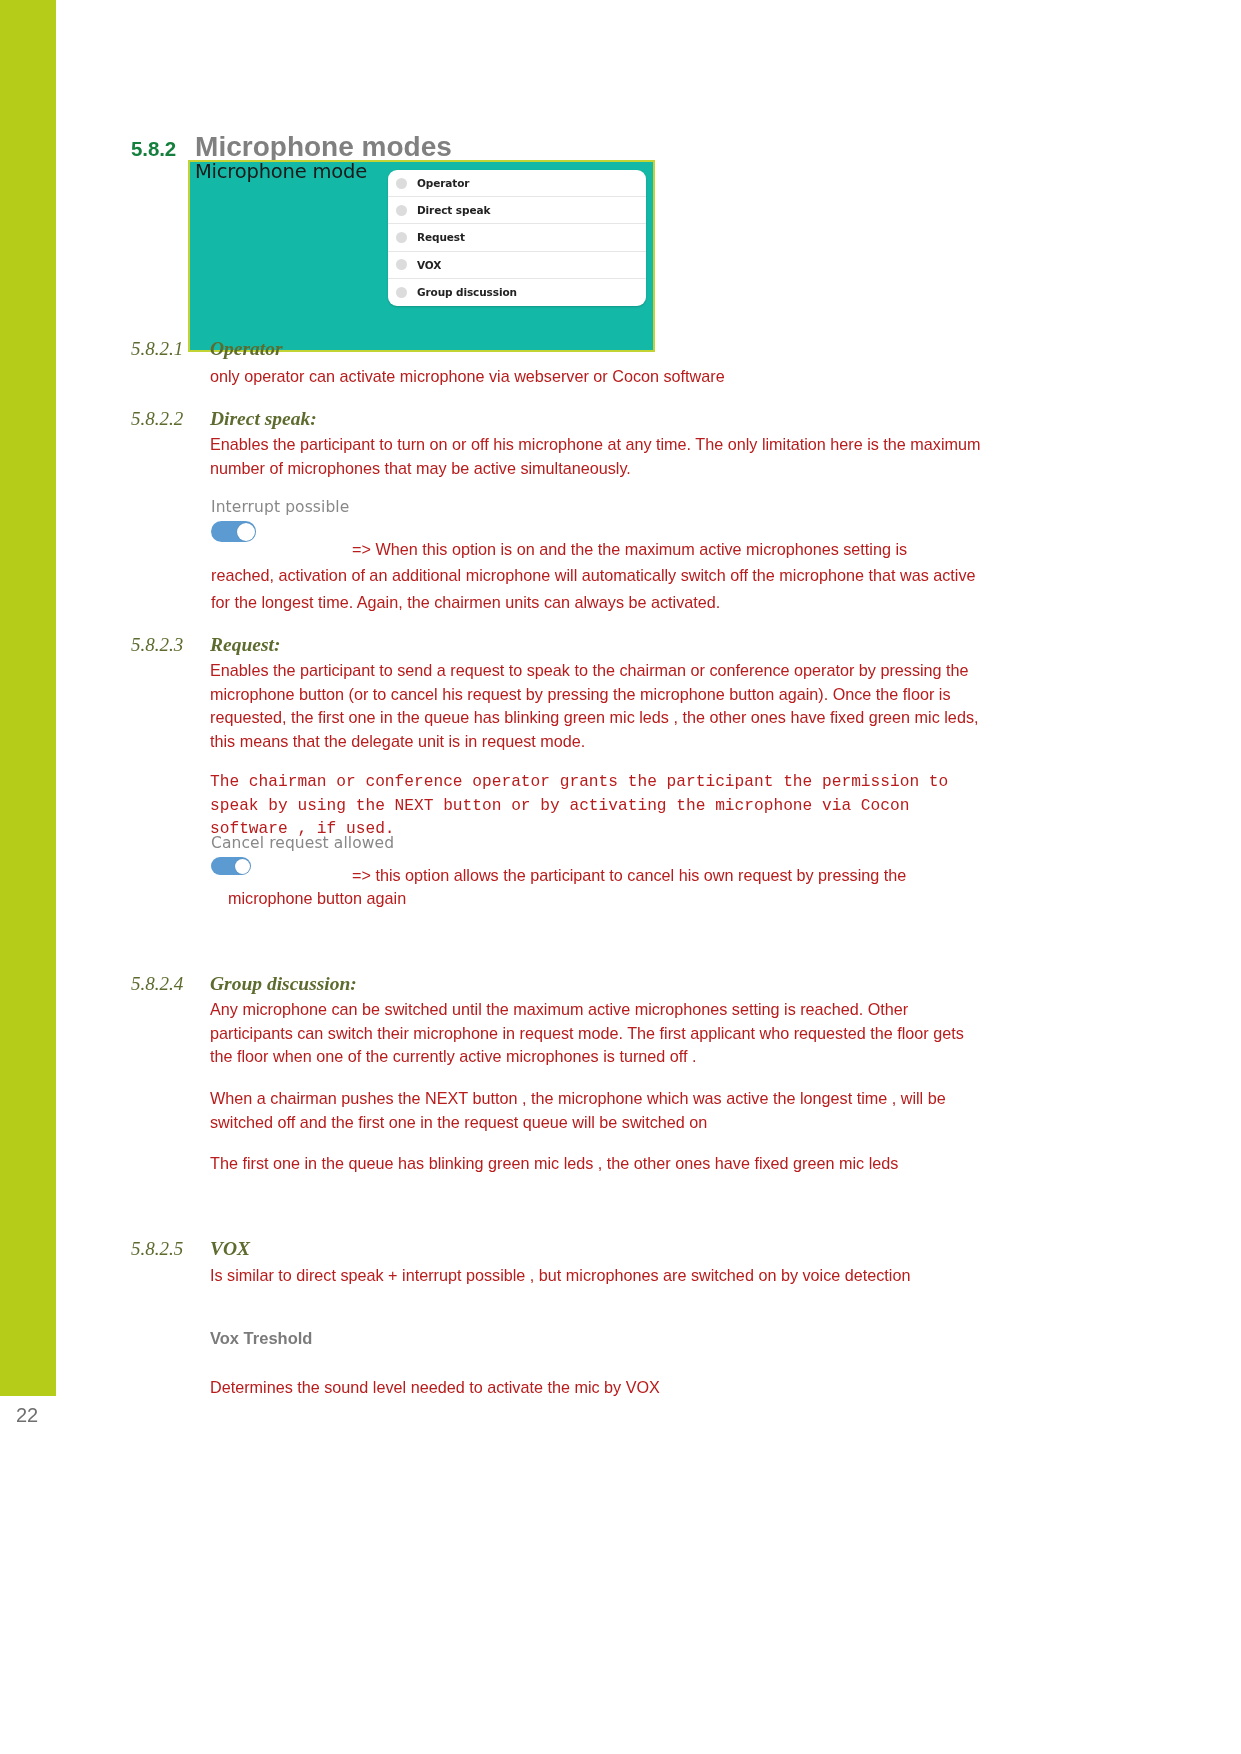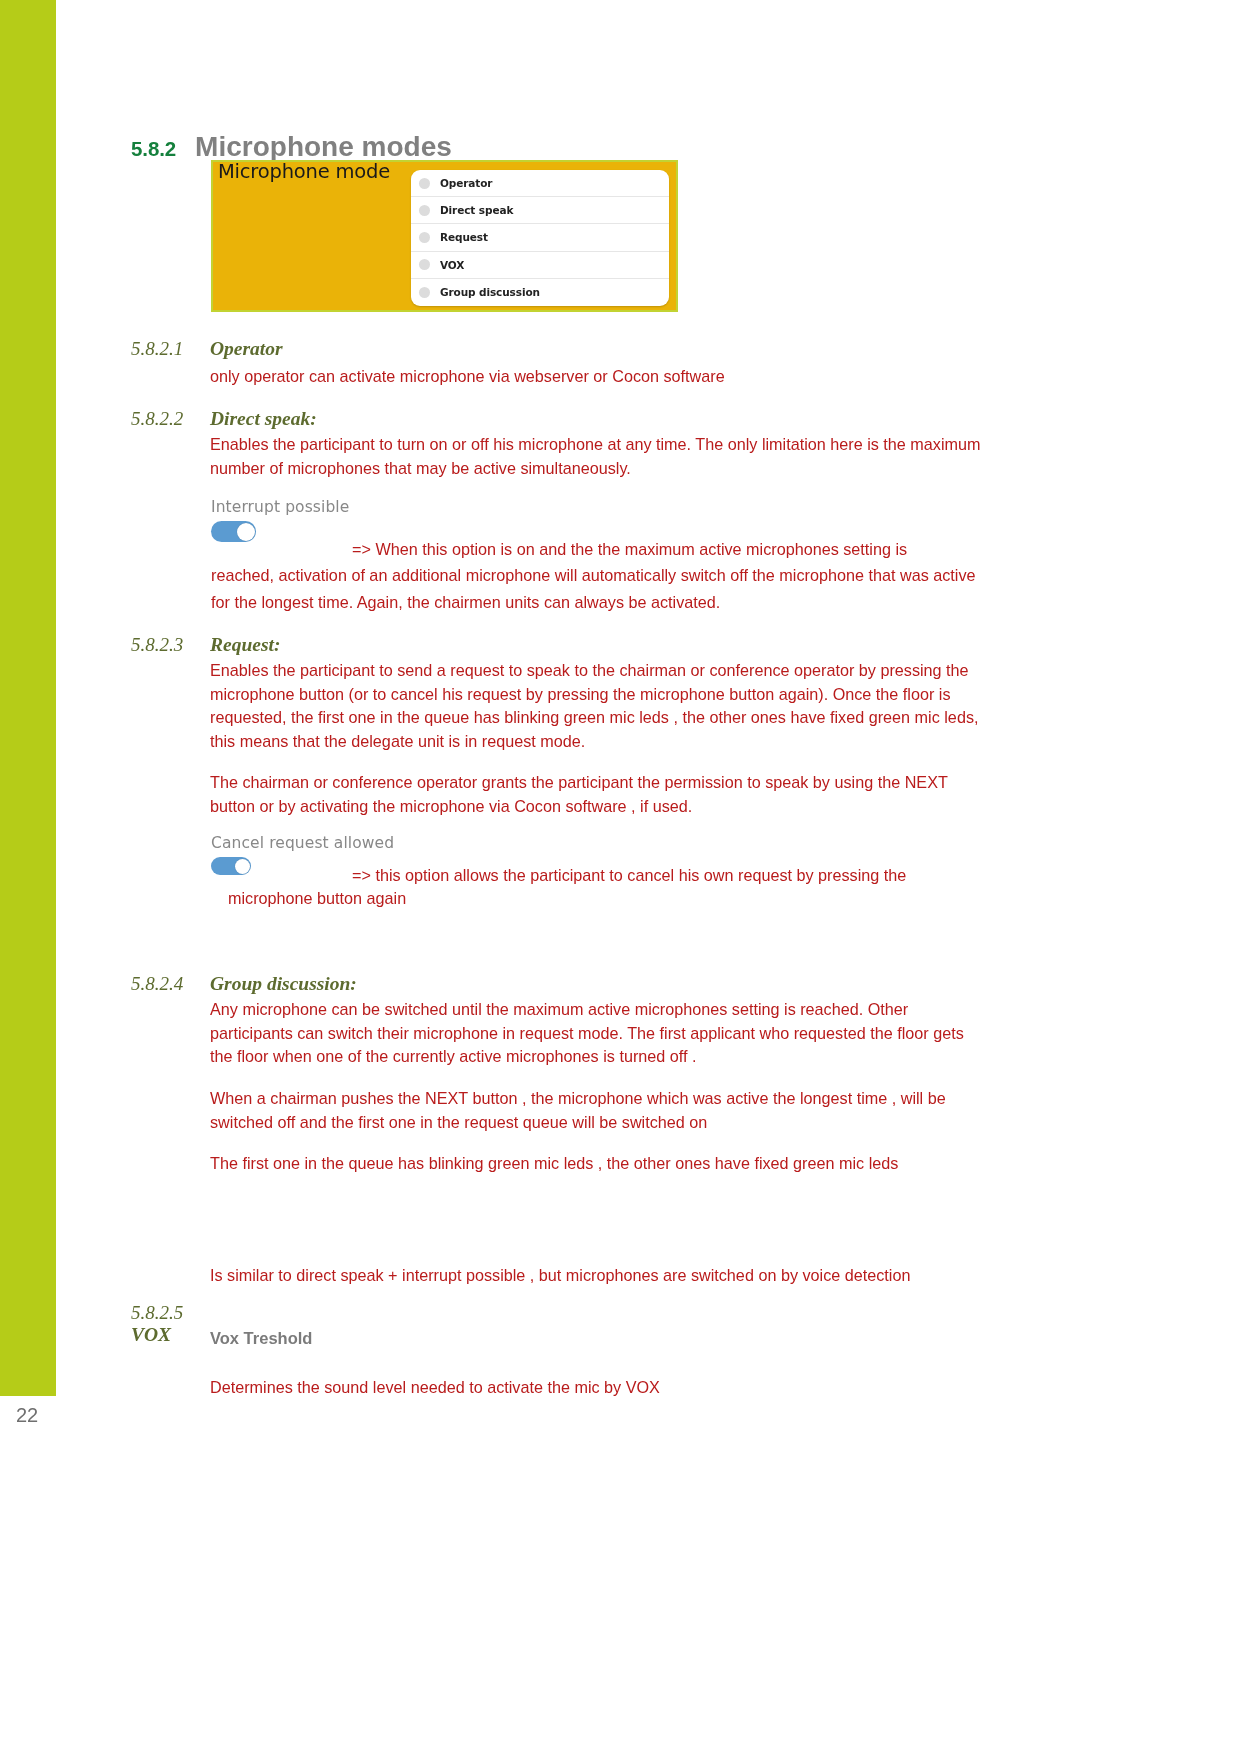--- a/index.html
+++ b/index.html
@@ -41,23 +41,23 @@
     font-size:20.5px; font-weight:bold; color:#15803d;
     letter-spacing:-0.1px;
   }
   .h2-text{
     font-size:28px; font-weight:bold; color:#808080;
     margin-left:19px;
   }
 
   
   .shot{
-    position:absolute; left:211px; top:160px;
-    width:467px; height:152px;
-    background:#eab308;
+    position:absolute; left:188px; top:160px;
+    width:467px; height:192px;
+    background:#14b8a6;
     border:2px solid #c2d333;
     box-sizing:border-box;
   }
   .shot-label{
     position:absolute; left:5px; top:-2px;
     font-size:19.5px; color:#1a1a1a;
     font-family:"DejaVu Sans", sans-serif;
     letter-spacing:-0.2px;
     white-space:nowrap;
   }
@@ -211,40 +211,40 @@
     </div>
   </div>
   <div class="para" style="left:352px; top:538px; width:632px;">=&gt; When this option is on and the the maximum active microphones setting is</div>
   <div class="para" style="left:211px; top:562px; width:772px; line-height:27px;">reached, activation of an additional microphone will automatically switch off the microphone that was active for the longest time.  Again, the chairmen units can always be activated.</div>
 
   <div class="h3" style="left:131px; top:634px;">
     <span class="h3-num">5.8.2.3</span>
     <span class="h3-text">Request:</span>
   </div>
   <div class="para" style="top:659px; width:772px;">Enables the participant to send a request to speak to the chairman or conference operator by pressing the microphone button (or to cancel his request by pressing the microphone button again). Once the floor is requested, the first one in the queue has blinking green mic leds , the other ones have fixed green mic leds, this means that the delegate unit is in request mode.</div>
-  <div class="para" style="top:771px; width:772px;">The chairman or conference operator grants the participant the permission to speak by using the NEXT button or by activating the microphone via Cocon software , if used.</div>
+  <div class="para" style="top:771px; width:772px;font-family:Liberation Mono, monospace;">The chairman or conference operator grants the participant the permission to speak by using the NEXT button or by activating the microphone via Cocon software , if used.</div>
 
   <div class="toggle-block" style="left:211px; top:834px;">
     <div class="toggle-label">Cancel request allowed</div>
     <div class="toggle small">
       <span class="knob"></span>
     </div>
   </div>
   <div class="para" style="left:352px; top:864px; width:632px;">=&gt; this option allows the participant to cancel his own request by pressing the</div>
   <div class="para" style="left:228px; top:887px; width:772px;">microphone button again</div>
 
   <div class="h3" style="left:131px; top:973px;">
     <span class="h3-num">5.8.2.4</span>
     <span class="h3-text">Group discussion:</span>
   </div>
   <div class="para" style="top:998px; width:762px;">Any microphone can be switched until the maximum active microphones setting is reached. Other participants can switch their microphone in request mode. The first applicant who requested the floor gets the floor when one of the currently active microphones is turned off .</div>
   <div class="para" style="top:1087px; width:776px;">When a chairman pushes the NEXT button , the microphone which was active the longest time , will be switched off and the first one in the request queue will be switched on</div>
   <div class="para" style="top:1152px; width:776px;">The first one in the queue has blinking green mic leds , the other ones have fixed green mic leds</div>
 
-  <div class="h3" style="left:131px; top:1302px;flex-direction:column;">
+  <div class="h3" style="left:131px; top:1238px;">
     <span class="h3-num">5.8.2.5</span>
     <span class="h3-text">VOX</span>
   </div>
   <div class="para" style="top:1264px; width:776px;">Is similar to direct speak + interrupt possible , but microphones are switched on by voice detection</div>
 
   <div class="vox-threshold" style="left:210px; top:1329px;">Vox Treshold</div>
   <div class="para" style="top:1376px; width:776px;">Determines the sound level needed to activate the mic by VOX</div>
 
 </div>
 

